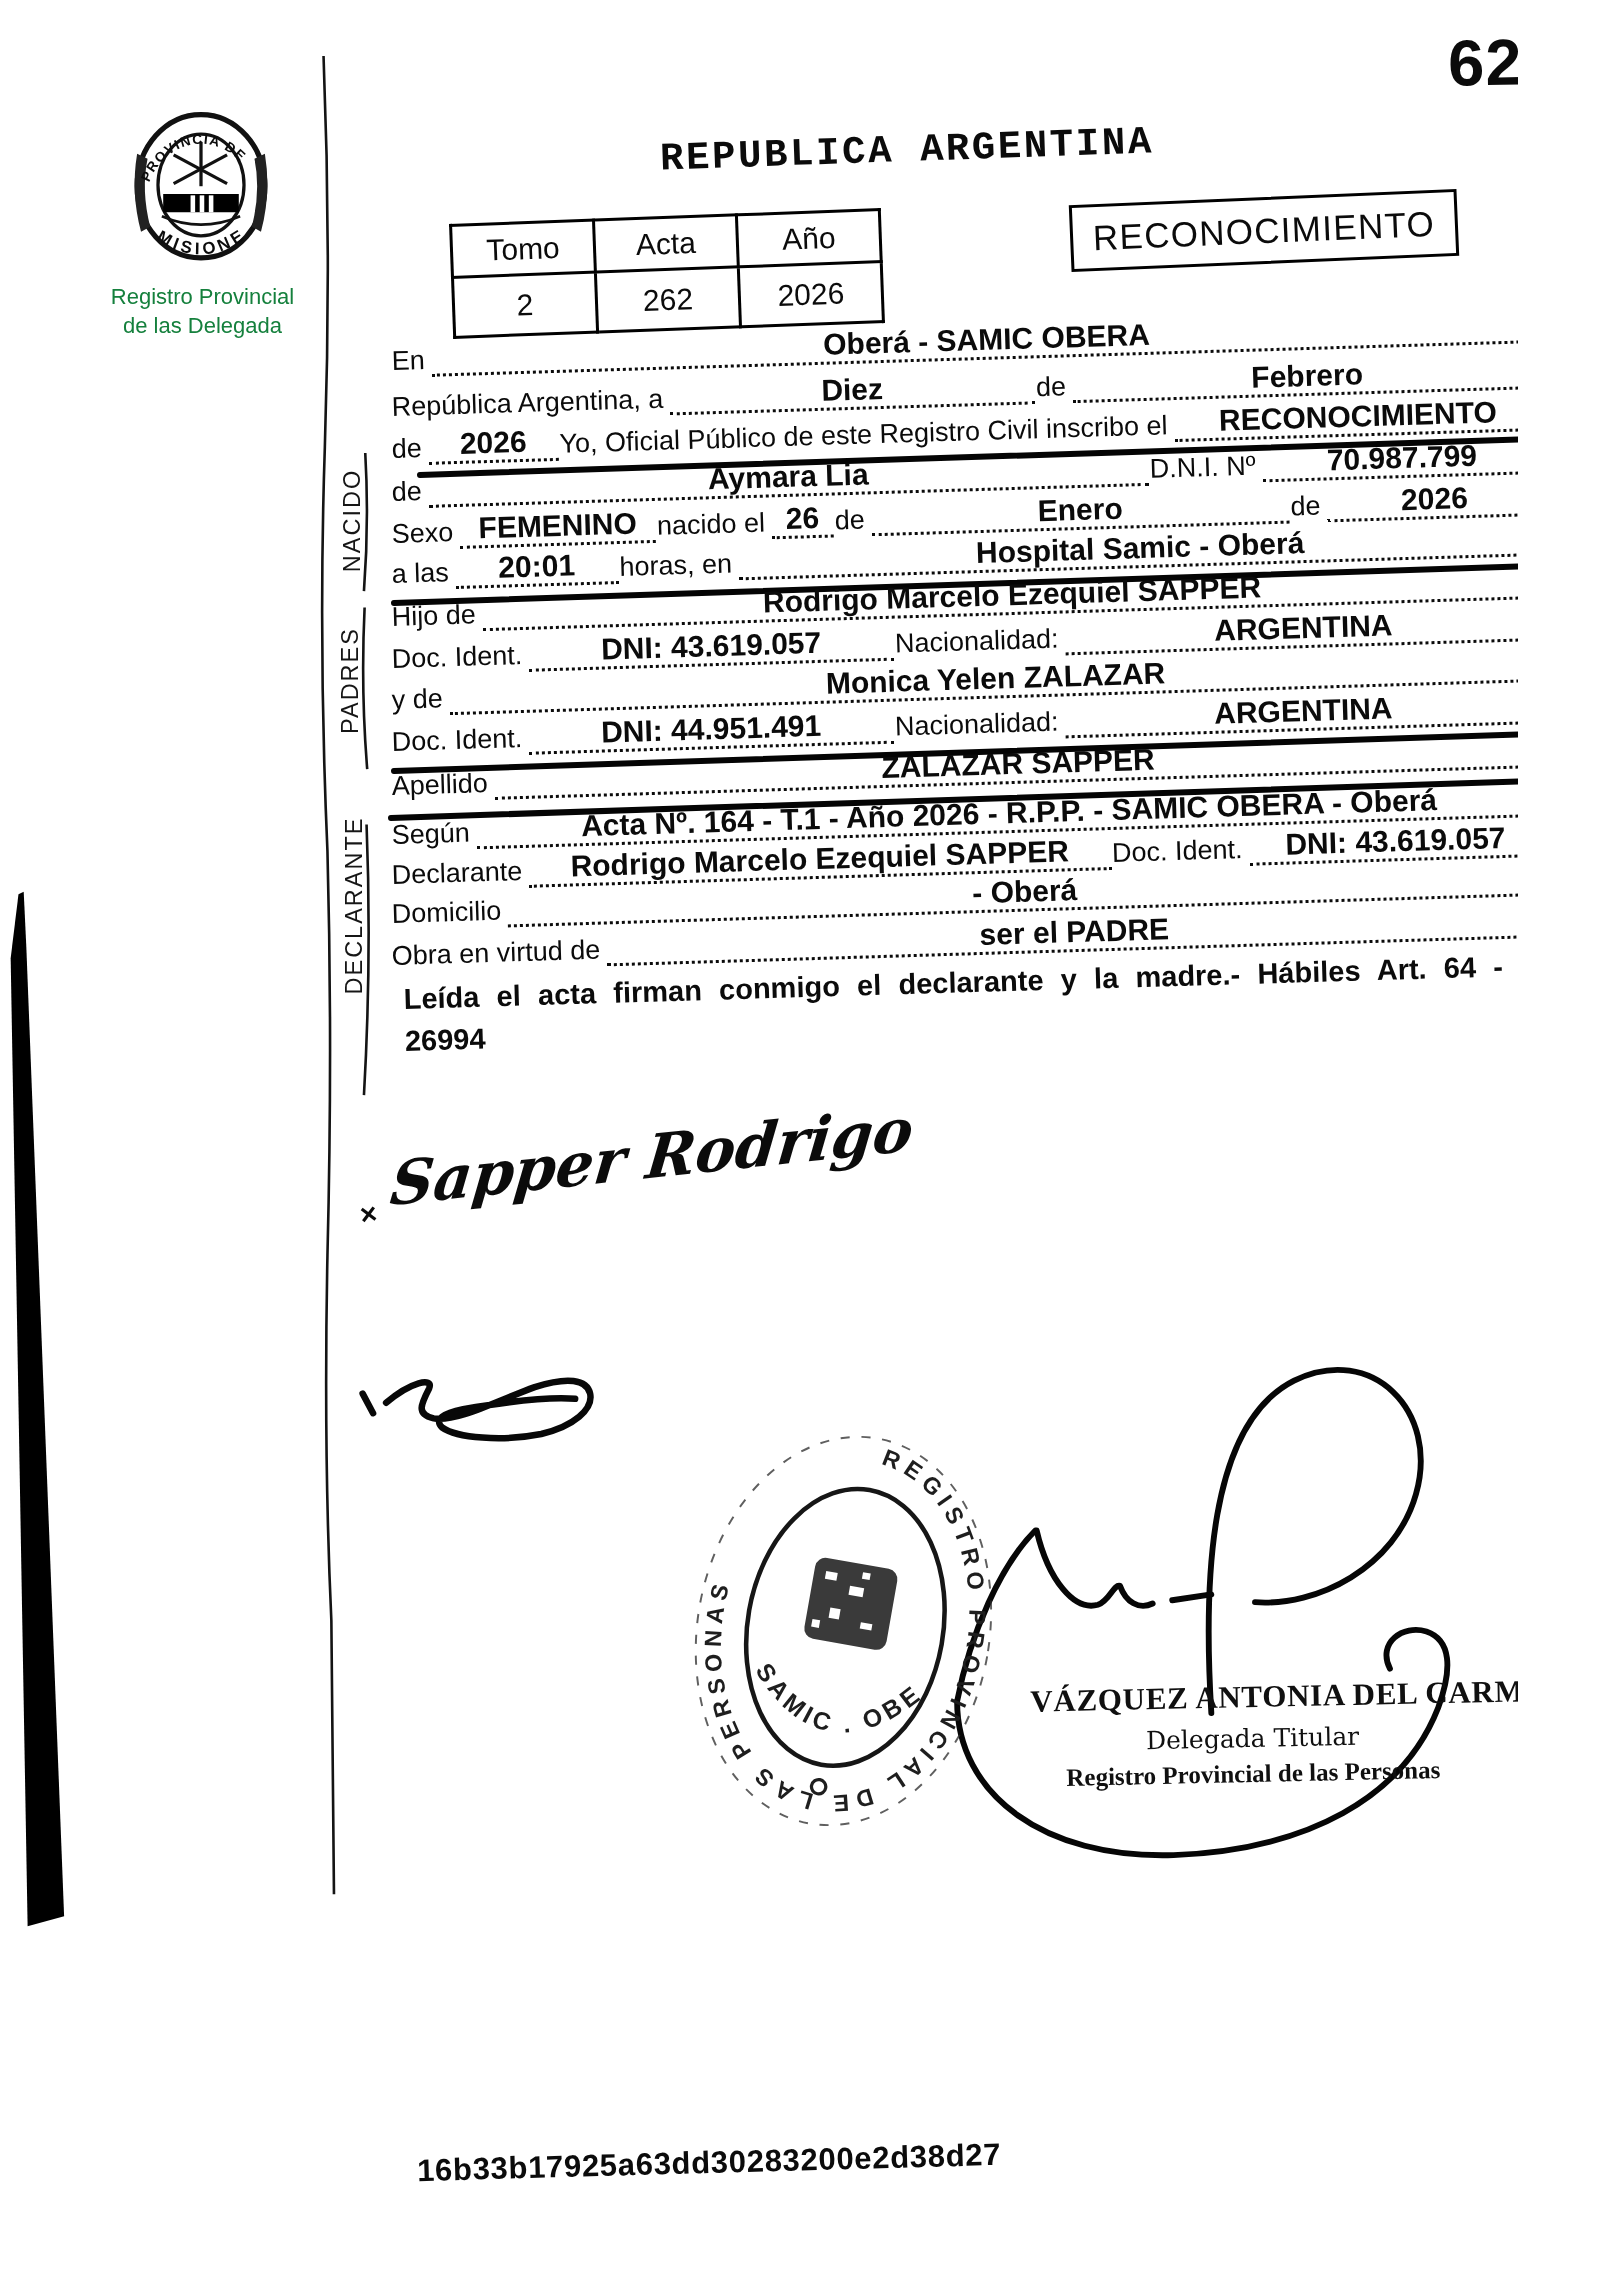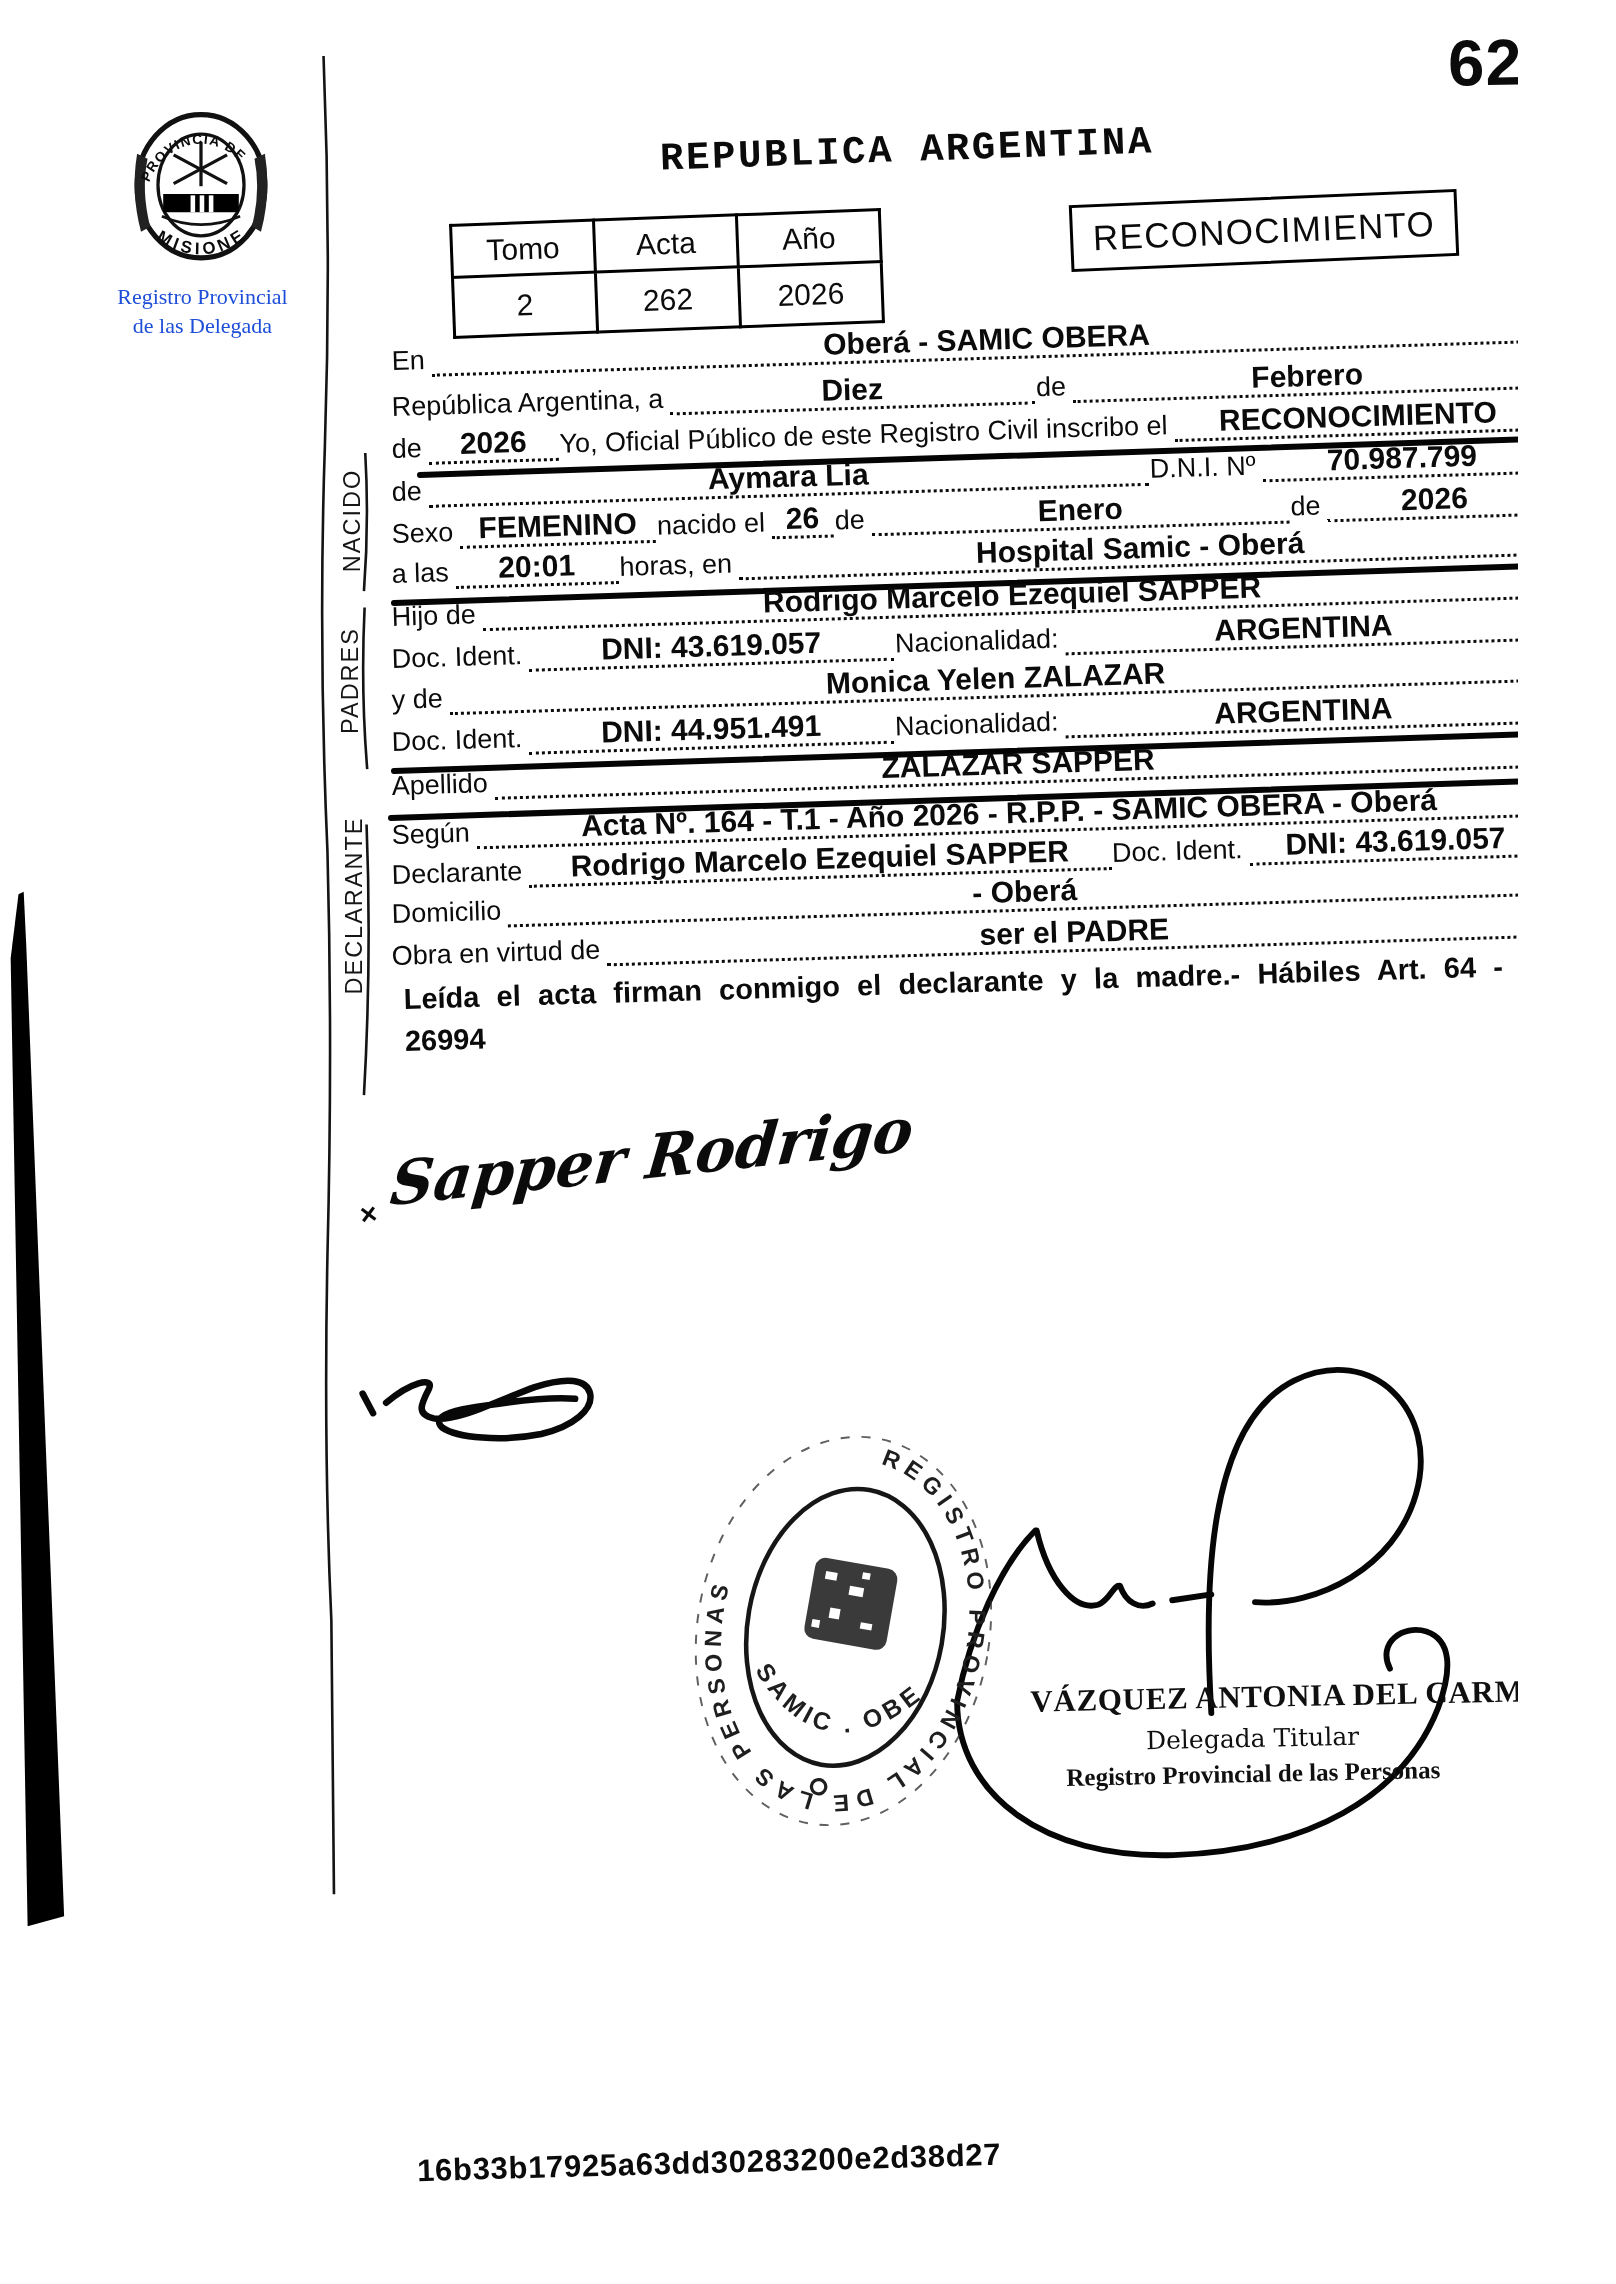--- a/index.html
+++ b/index.html
@@ -5,21 +5,21 @@
   html,body{margin:0;padding:0;background:#ffffff;}
   .page{position:relative;width:1518px;height:2284px;background:#fff;overflow:hidden;
         font-family:"Liberation Sans",sans-serif;color:#0b0b0b;}
   .abs{position:absolute;}
 
   
   .pagenum{left:1448px;top:25px;font-size:65px;font-weight:600;letter-spacing:1.3px;transform:rotate(-1deg);}
 
   
   .sealsvg{left:128px;top:108px;}
-  .sealcap{left:98px;top:283px;width:209px;text-align:center;font-size:22px;line-height:1.3;color:#1d4ed8;font-family:Liberation Serif, serif;}
+  .sealcap{left:98px;top:283px;width:209px;text-align:center;font-size:22px;line-height:1.3;color:#15803d;}
 
   
   .title{left:660px;top:129px;font-family:"Liberation Mono",monospace;font-weight:bold;
          font-size:39px;letter-spacing:2.6px;transform:rotate(-2deg);white-space:nowrap;}
 
   
   .rtable{left:451px;top:216px;transform:rotate(-2.1deg);border-collapse:collapse;background:#fff;}
   .rtable th,.rtable td{border:3.3px solid #000;font-weight:500;font-size:30px;text-align:center;}
   .rtable th{width:138px;height:47px;}
   .rtable td{height:55px;}

